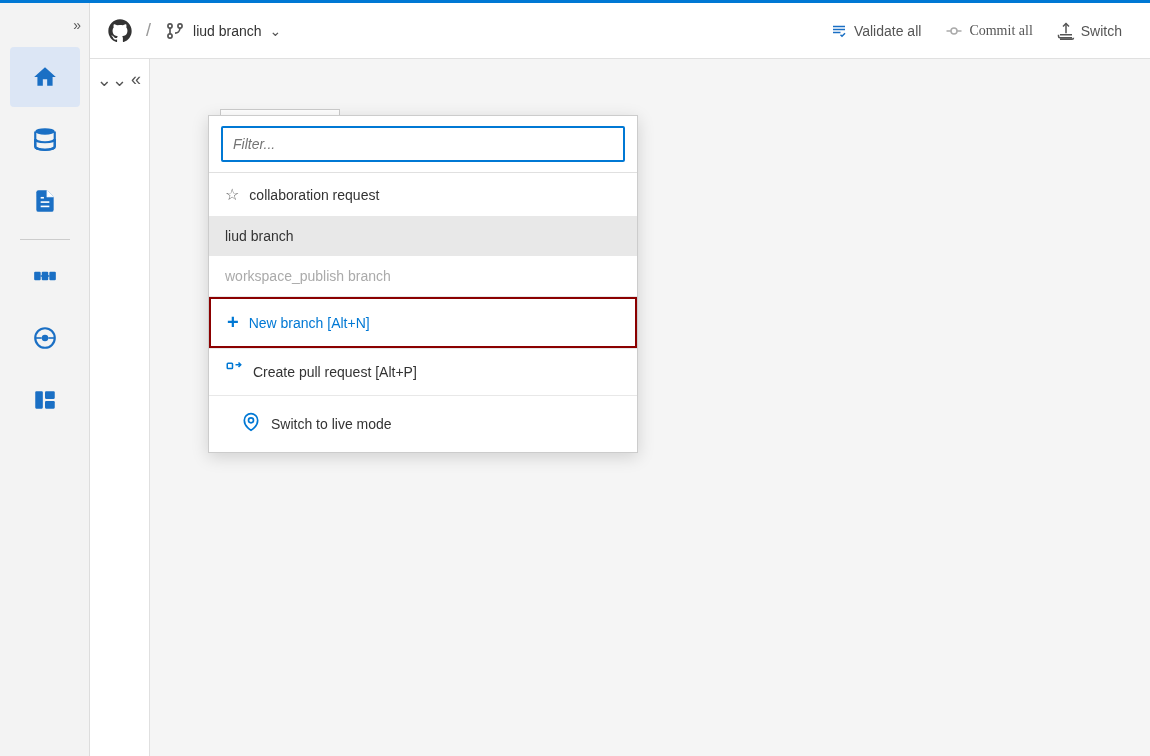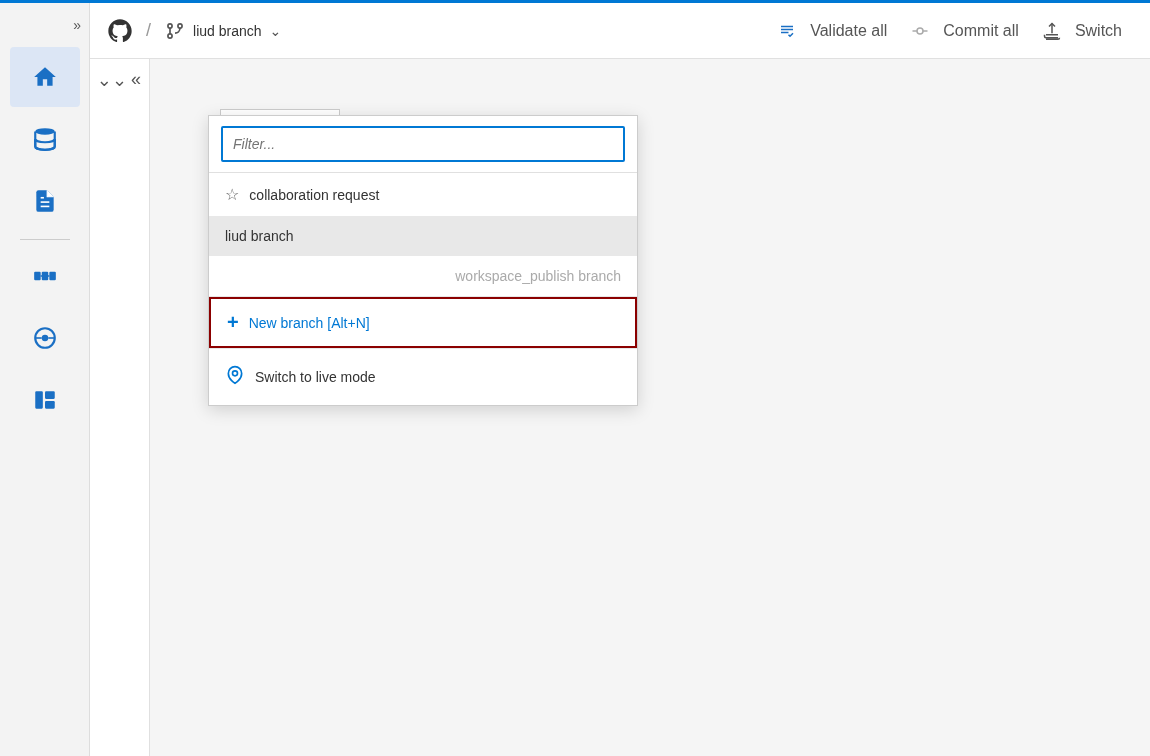--- a/index.html
+++ b/index.html
@@ -133,35 +133,36 @@
     .branch-chevron {
       color: #555;
       font-size: 14px;
     }
 
     .toolbar-spacer { flex: 1; }
 
     .toolbar-action {
       display: flex;
       align-items: center;
-      gap: 14px;
+      gap: 6px;
       padding: 6px 12px;
       cursor: pointer;
       color: #555;
-      font-size: 16px;
+      font-size: 14px;
       border-radius: 4px;
     }
 
     .toolbar-action svg {
       width: 18px;
       height: 18px;
     }
 
     .toolbar-action.commit-all {
       color: #555;
+      font-family: Liberation Serif, serif;
     }
 
     
     .content-area {
       flex: 1;
       background: #f5f5f5;
       display: flex;
       position: relative;
     }
 
@@ -270,21 +271,20 @@
       cursor: pointer;
       gap: 10px;
     }
 
     .dropdown-item.selected {
       background: #e8e8e8;
     }
 
     .dropdown-item.disabled {
       color: #aaa;
-      justify-content: flex-end;
     }
 
     .dropdown-item.new-branch {
       color: #0078d4;
       border: 2px solid #8b0000;
       margin: 0;
     }
 
     .dropdown-item .star-icon {
       color: #666;
@@ -301,21 +301,21 @@
       color: #0078d4;
       font-size: 16px;
     }
 
     .dropdown-item .live-icon {
       color: #0078d4;
       font-size: 16px;
     }
 
     .dropdown-bottom {
-      padding: 4px 0;
+      padding: 4px 16px;
     }
   </style>
 </head>
 <body>
 
 <div class="top-accent"></div>
 
 <div class="app-container">
 
   <div class="sidebar">
@@ -467,20 +467,32 @@
             </div>
           </div>
 
           <div class="dropdown-section">
             <div class="dropdown-item new-branch">
               <span class="plus-icon">+</span>
               <span>New branch [Alt+N]</span>
             </div>
           </div>
 
+          <div class="dropdown-section">
+            <div class="dropdown-item">
+              <span class="pull-icon">
+                <svg width="18" height="18" viewBox="0 0 24 24" fill="none" stroke="#0078d4" stroke-width="2">
+                  <rect x="3" y="3" width="7" height="7" rx="1"></rect>
+                  <polyline points="14,5 21,5"></polyline>
+                  <polyline points="18,2 21,5 18,8"></polyline>
+                </svg>
+              </span>
+              <span>Create pull request [Alt+P]</span>
+            </div>
+          </div>
 
           <div class="dropdown-bottom">
             <div class="dropdown-item">
               <span class="live-icon">
                 <svg width="20" height="20" viewBox="0 0 24 24" fill="none" stroke="#0078d4" stroke-width="2">
                   <path d="M12 22s-8-4.5-8-11.8A8 8 0 0112 2a8 8 0 018 8.2c0 7.3-8 11.8-8 11.8z"></path>
                   <circle cx="12" cy="10" r="3"></circle>
                 </svg>
               </span>
               <span>Switch to live mode</span>

